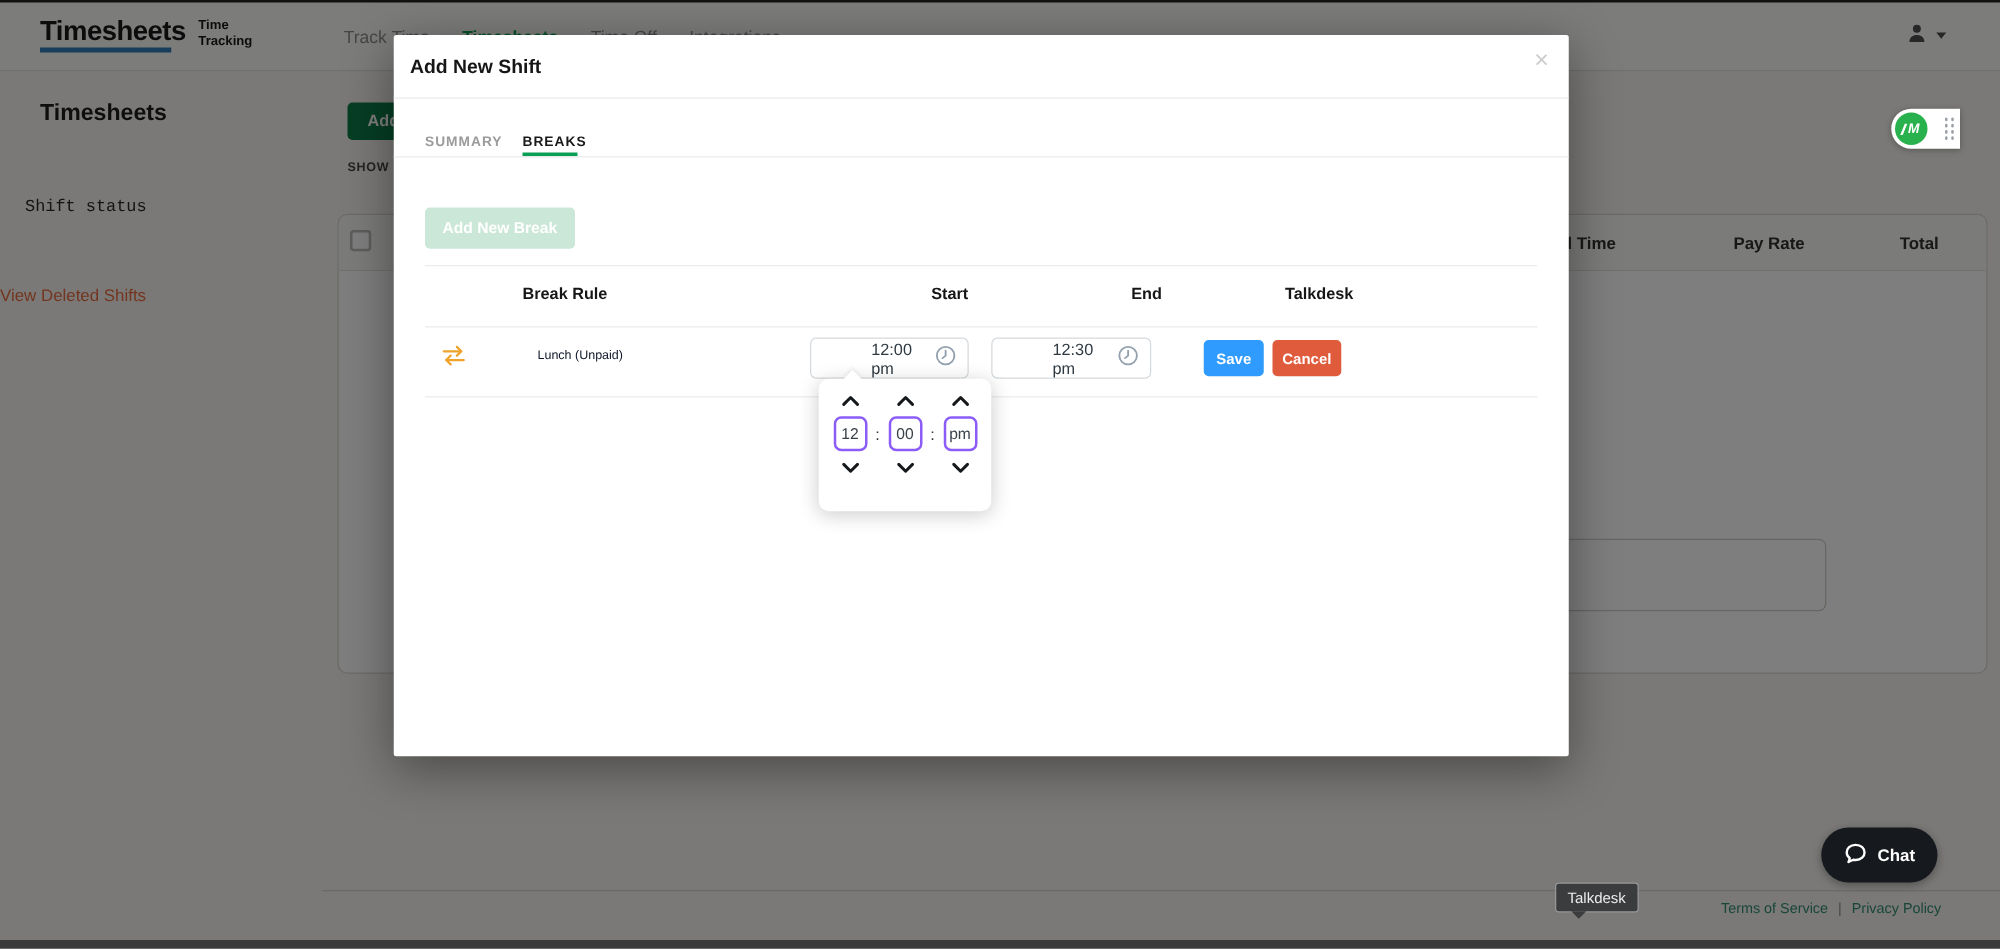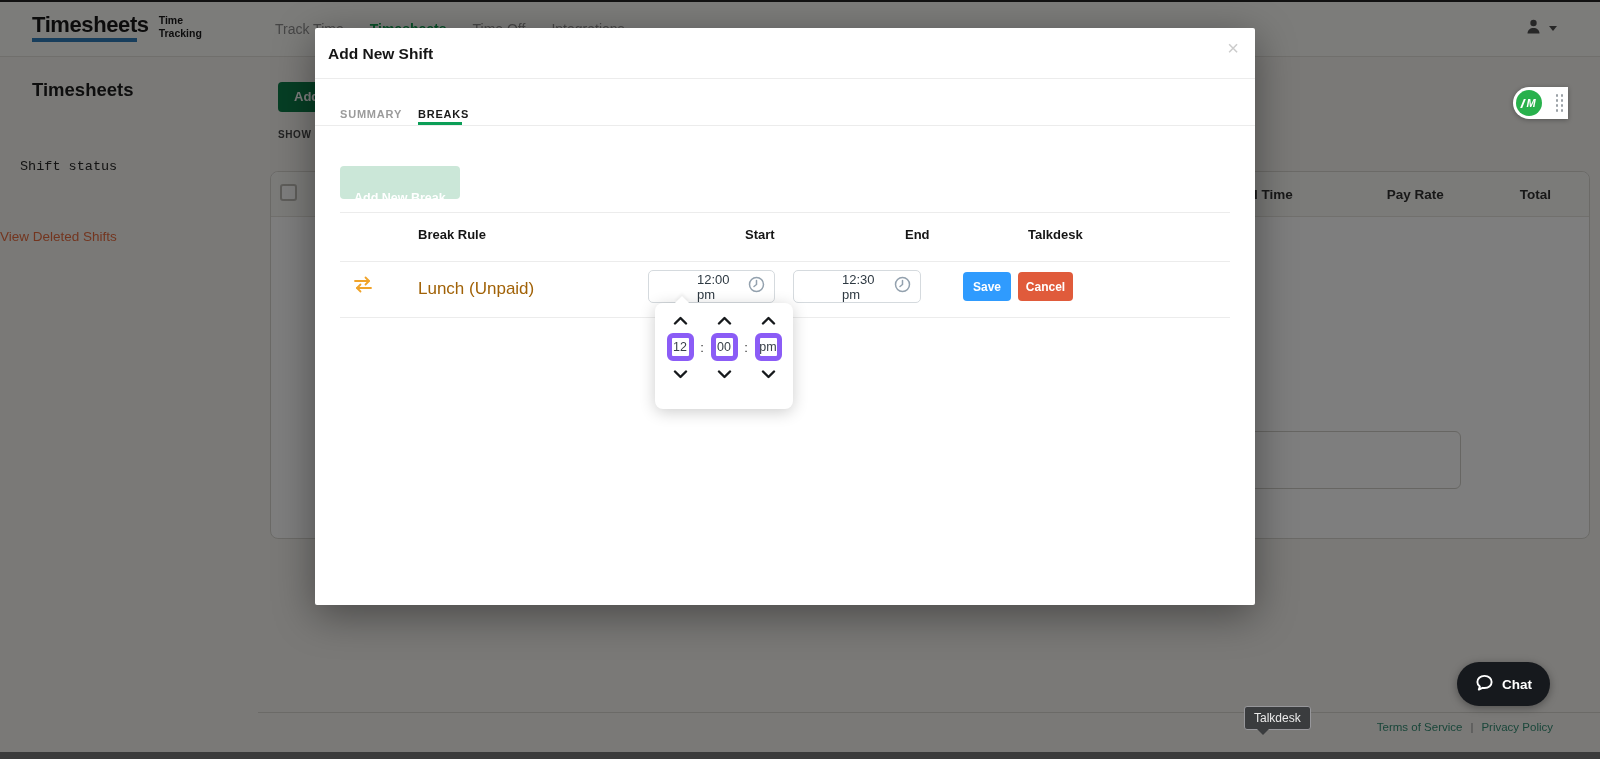--- a/index.html
+++ b/index.html
@@ -46,39 +46,39 @@
   
   .modal { position:absolute; left:315px; top:28px; width:940px; height:577px; background:#fff; z-index:20; box-shadow:0 10px 40px rgba(0,0,0,0.4); border-radius:2px; }
   .modal-title { position:absolute; left:13px; top:17px; font-size:15.5px; font-weight:700; color:#161616; }
   .modal-close { position:absolute; right:16px; top:10px; font-size:20px; color:#ccc; cursor:pointer; line-height:1; }
   .hdiv { position:absolute; left:0; right:0; border-top:1px solid #ececec; }
   .hdiv.inset { left:25px; right:25px; }
   .tab { position:absolute; top:80px; font-size:11px; font-weight:700; letter-spacing:0.8px; cursor:pointer; }
   .tab-summary { left:25px; color:#9b9b9b; }
   .tab-breaks { left:103px; color:#1a1a1a; }
   .tab-underline { position:absolute; left:103px; top:93.5px; width:44px; height:3.5px; background:#0b9e57; }
-  .add-break { position:absolute; left:25px; top:138px; height:33px; padding:16px 14px; background:#cbe7d8; color:#fff; border:none; border-radius:4px; font-size:12.5px; font-weight:600; line-height:33px; cursor:default; font-family:inherit; }
+  .add-break { position:absolute; left:25px; top:138px; height:33px; padding:0 14px; background:#cbe7d8; color:#fff; border:none; border-radius:4px; font-size:12.5px; font-weight:600; line-height:33px; cursor:default; font-family:inherit; }
   .colhead { position:absolute; top:199px; font-size:13px; font-weight:700; color:#161616; }
   .ch-rule { left:103px; } .ch-start { left:430px; } .ch-end { left:590px; } .ch-dur { left:713px; }
   .swap-icon { position:absolute; left:38px; top:248px; cursor:pointer; }
-  .break-name { position:absolute; left:103px; top:251px; font-size:17px; color:#a16207; }
+  .break-name { position:absolute; left:115px; top:251px; font-size:10px; color:#0f172a; }
   .time-input { position:absolute; top:242px; height:33px; background:#fff; border:1px solid #d5dade; border-radius:5px; display:flex; align-items:center; padding:0 9px 0 13px; cursor:text; }
   .time-input .tval { font-size:13px; color:#2e3942; flex:1;margin-left:35px; }
   .ti-start { left:333px; width:127px; }
   .ti-end { left:478px; width:128px; }
   .btn { position:absolute; top:244px; height:29px; border:none; border-radius:4px; color:#fff; font-size:12px; font-weight:700; cursor:pointer; font-family:inherit; }
   .btn-save { left:648px; width:48px; background:#2f9bfe; }
   .btn-cancel { left:703px; width:55px; background:#e05b3b; }
 
   
   .picker { position:absolute; left:340px; top:275px; width:138px; height:106px; background:#fff; border-radius:8px; box-shadow:0 3px 16px rgba(0,0,0,0.2); z-index:5; }
   .picker-caret { position:absolute; left:22px; top:-5px; width:10px; height:10px; background:#fff; transform:rotate(45deg); box-shadow:-2px -2px 3px rgba(0,0,0,0.05); }
   .picker-grid { display:grid; grid-template-columns:27px 17px 27px 17px 27px; justify-content:center; justify-items:center; align-items:center; row-gap:5px; padding-top:9px; }
   .pstep { background:none; border:none; cursor:pointer; height:16px; display:flex; align-items:center; justify-content:center; padding:0; }
-  .pbox { width:27px; height:28px; border:5px solid #8b5cf6; border-radius:6px; font-size:12.5px; color:#39414a; display:flex; align-items:center; justify-content:center; cursor:text; }
+  .pbox { width:27px; height:28px; border:2px solid #8b5cf6; border-radius:6px; font-size:12.5px; color:#39414a; display:flex; align-items:center; justify-content:center; cursor:text; }
   .pcolon { font-size:13px; color:#333; }
 
   
   .ext-widget { position:absolute; left:1513px; top:87px; width:55px; height:32px; background:#fff; border-radius:16px 0 0 16px; z-index:30; box-shadow:0 1px 5px rgba(0,0,0,0.3); cursor:pointer; }
   .ext-circle { position:absolute; left:3px; top:3px; width:26px; height:26px; border-radius:50%; background:#28b14c; display:flex; align-items:center; justify-content:center; }
   .ext-bar { display:inline-block; width:2px; height:9px; background:#fff; transform:skewX(-22deg); margin-right:2px; }
   .ext-m { color:#fff; font-size:11px; font-weight:800; font-style:italic; }
   .ext-dots { position:absolute; right:5px; top:7px; display:grid; grid-template-columns:2.5px 2.5px; gap:2.5px; }
   .ext-dots i { width:2.5px; height:2.5px; border-radius:50%; background:#9aa0a6; }
   .chat-btn { position:absolute; left:1457px; top:662px; width:93px; height:44px; border-radius:22px; background:#16191d; z-index:30; display:flex; align-items:center; justify-content:center; gap:8px; cursor:pointer; border:none; box-shadow:0 2px 8px rgba(0,0,0,0.35); font-family:inherit; }

